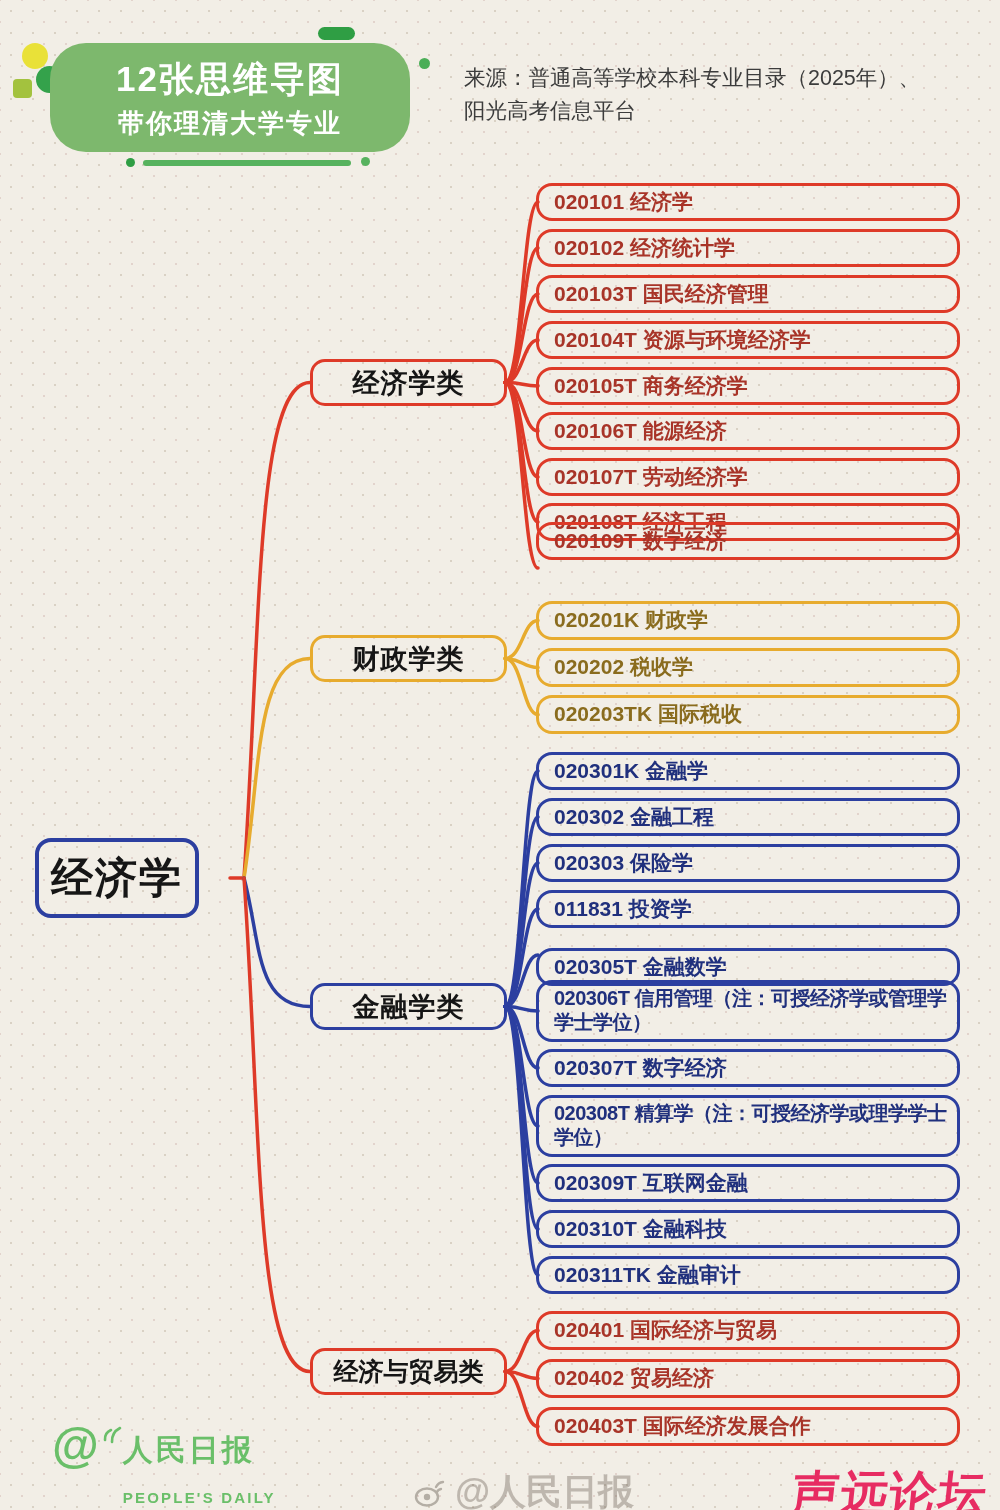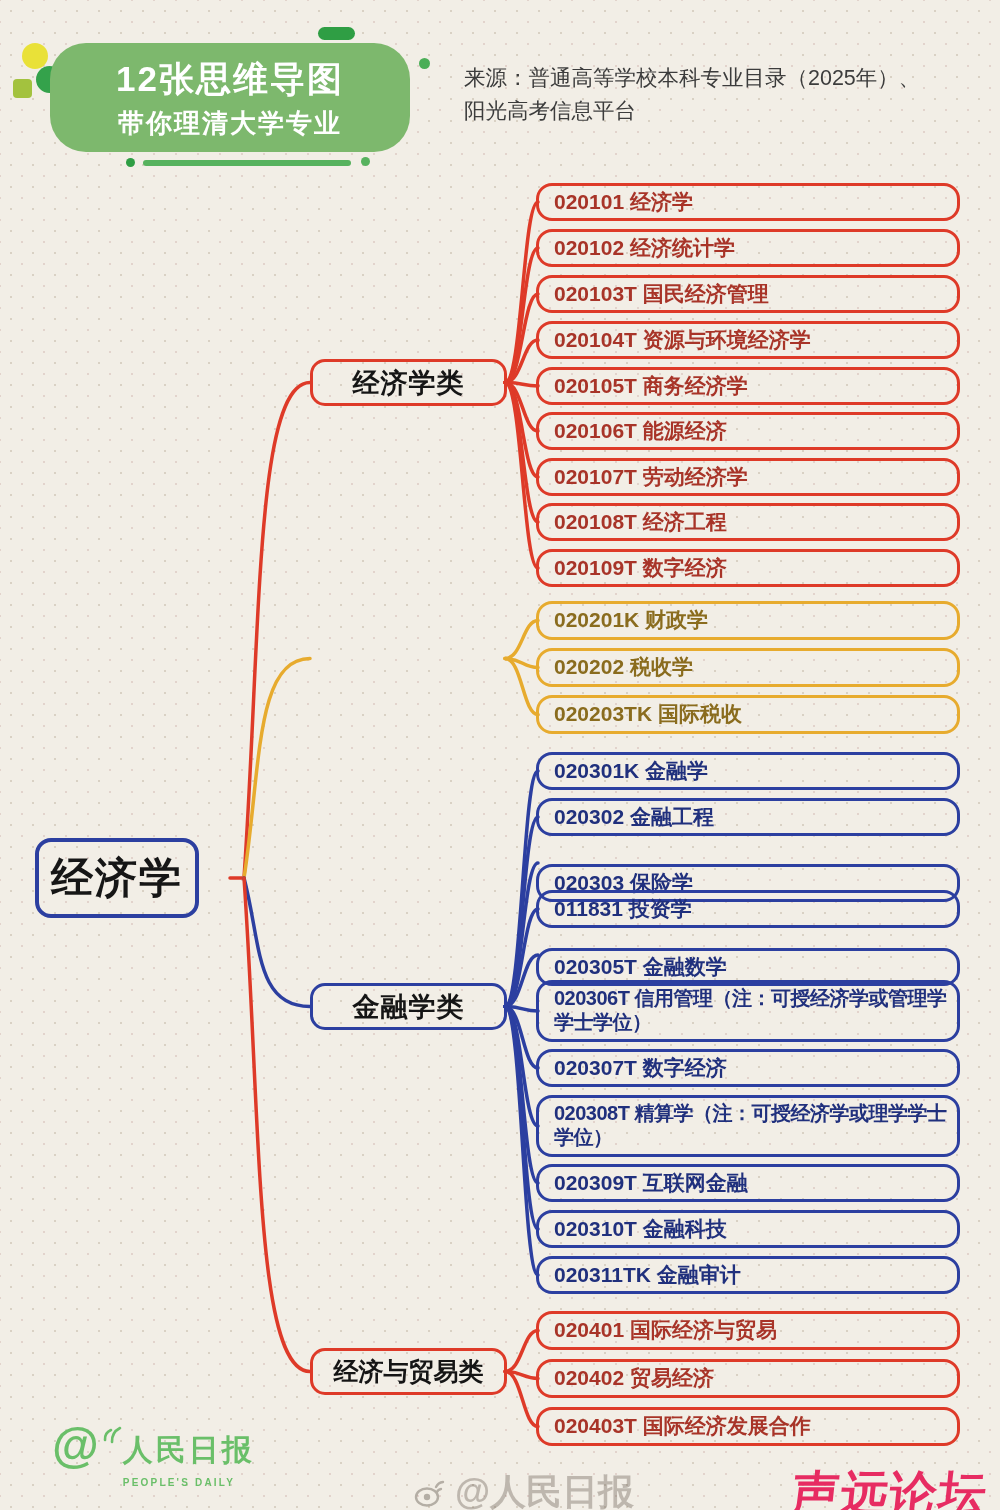--- a/index.html
+++ b/index.html
@@ -49,21 +49,21 @@
     display:flex;align-items:center;padding:0 6px 0 15px;
     font-size:21px;font-weight:bold;line-height:1.18;}
   .leaf.h39{height:39px;}
   .leaf.tall{height:62px;font-size:20px;letter-spacing:-0.5px;}
 
   
   .logo{position:absolute;left:52px;top:1424px;display:flex;align-items:flex-start;}
   .logo-at{font-size:48px;font-weight:bold;line-height:0.9;margin-right:4px;}
   .logo-col{padding-top:6px;}
   .logo-name{font-size:30px;font-weight:bold;letter-spacing:3px;}
-  .logo-sub{font-size:10px;font-weight:bold;letter-spacing:2.2px;margin-top:6px;}
+  .logo-sub{font-size:15px;font-weight:bold;letter-spacing:2.2px;margin-top:18px;}
   .wm-center{position:absolute;left:414px;top:1468px;display:flex;align-items:center;
     font-size:36px;font-weight:bold;color:rgba(105,95,85,0.38);}
   .wm-center svg{margin-right:7px;opacity:0.45;}
   .wm-right{position:absolute;left:792px;top:1462px;font-size:47px;font-weight:bold;
     transform:skewX(-6deg);letter-spacing:2px;white-space:nowrap;}
 </style>
 </head>
 <body>
 
 <div class="canvas">
@@ -117,40 +117,41 @@
   </div>
 
   <div class="source">
     <div>来源：普通高等学校本科专业目录（2025年）、</div>
     <div>阳光高考信息平台</div>
   </div>
 
   <div class="root" id="root" style="border-color: rgb(44, 63, 160);">经济学</div>
 
   <div class="branch" style="top: 359px; border-color: rgb(222, 58, 40);">经济学类</div>
+  <div class="branch" style="top: 635px; border-color: rgb(231, 171, 46);">财政学类</div>
   <div class="branch" style="top: 983px; border-color: rgb(44, 63, 160);">金融学类</div>
   <div class="branch wide" style="top: 1348px; border-color: rgb(222, 58, 40);">经济与贸易类</div>
 
   <div class="leaf" style="top: 183px; border-color: rgb(222, 58, 40); color: rgb(168, 52, 40);">020101 经济学</div>
   <div class="leaf" style="top: 229px; border-color: rgb(222, 58, 40); color: rgb(168, 52, 40);">020102 经济统计学</div>
   <div class="leaf" style="top: 275px; border-color: rgb(222, 58, 40); color: rgb(168, 52, 40);">020103T 国民经济管理</div>
   <div class="leaf" style="top: 321px; border-color: rgb(222, 58, 40); color: rgb(168, 52, 40);">020104T 资源与环境经济学</div>
   <div class="leaf" style="top: 367px; border-color: rgb(222, 58, 40); color: rgb(168, 52, 40);">020105T 商务经济学</div>
   <div class="leaf" style="top: 412px; border-color: rgb(222, 58, 40); color: rgb(168, 52, 40);">020106T 能源经济</div>
   <div class="leaf" style="top: 458px; border-color: rgb(222, 58, 40); color: rgb(168, 52, 40);">020107T 劳动经济学</div>
   <div class="leaf" style="top: 503px; border-color: rgb(222, 58, 40); color: rgb(168, 52, 40);">020108T 经济工程</div>
-  <div class="leaf" style="top: 549px; border-color: rgb(222, 58, 40); color: rgb(168, 52, 40);">020109T 数字经济</div>
+  <div class="leaf" style="top: 522px; border-color: rgb(222, 58, 40); color: rgb(168, 52, 40);">020109T 数字经济</div>
 
   <div class="leaf h39" style="top: 601px; border-color: rgb(231, 171, 46); color: rgb(138, 108, 30);">020201K 财政学</div>
   <div class="leaf h39" style="top: 648px; border-color: rgb(231, 171, 46); color: rgb(138, 108, 30);">020202 税收学</div>
   <div class="leaf h39" style="top: 695px; border-color: rgb(231, 171, 46); color: rgb(138, 108, 30);">020203TK 国际税收</div>
 
   <div class="leaf" style="top: 752px; border-color: rgb(44, 63, 160); color: rgb(32, 48, 125);">020301K 金融学</div>
   <div class="leaf" style="top: 798px; border-color: rgb(44, 63, 160); color: rgb(32, 48, 125);">020302 金融工程</div>
-  <div class="leaf" style="top: 864px; border-color: rgb(44, 63, 160); color: rgb(32, 48, 125);">020303 保险学</div>
+  <div class="leaf" style="top: 844px; border-color: rgb(44, 63, 160); color: rgb(32, 48, 125);">020303 保险学</div>
   <div class="leaf" style="top: 890px; border-color: rgb(44, 63, 160); color: rgb(32, 48, 125);">011831 投资学</div>
   <div class="leaf" style="top: 900px; border-color: rgb(44, 63, 160); color: rgb(32, 48, 125); margin-top: 48px;">020305T 金融数学</div>
   <div class="leaf tall" style="top: 980px; border-color: rgb(44, 63, 160); color: rgb(32, 48, 125);">020306T 信用管理（注：可授经济学或管理学学士学位）</div>
   <div class="leaf" style="top: 1049px; border-color: rgb(44, 63, 160); color: rgb(32, 48, 125);">020307T 数字经济</div>
   <div class="leaf tall" style="top: 1095px; border-color: rgb(44, 63, 160); color: rgb(32, 48, 125);">020308T 精算学（注：可授经济学或理学学士学位）</div>
   <div class="leaf" style="top: 1164px; border-color: rgb(44, 63, 160); color: rgb(32, 48, 125);">020309T 互联网金融</div>
   <div class="leaf" style="top: 1210px; border-color: rgb(44, 63, 160); color: rgb(32, 48, 125);">020310T 金融科技</div>
   <div class="leaf" style="top: 1256px; border-color: rgb(44, 63, 160); color: rgb(32, 48, 125);">020311TK 金融审计</div>
 
   <div class="leaf h39" style="top: 1311px; border-color: rgb(222, 58, 40); color: rgb(168, 52, 40);">020401 国际经济与贸易</div>

